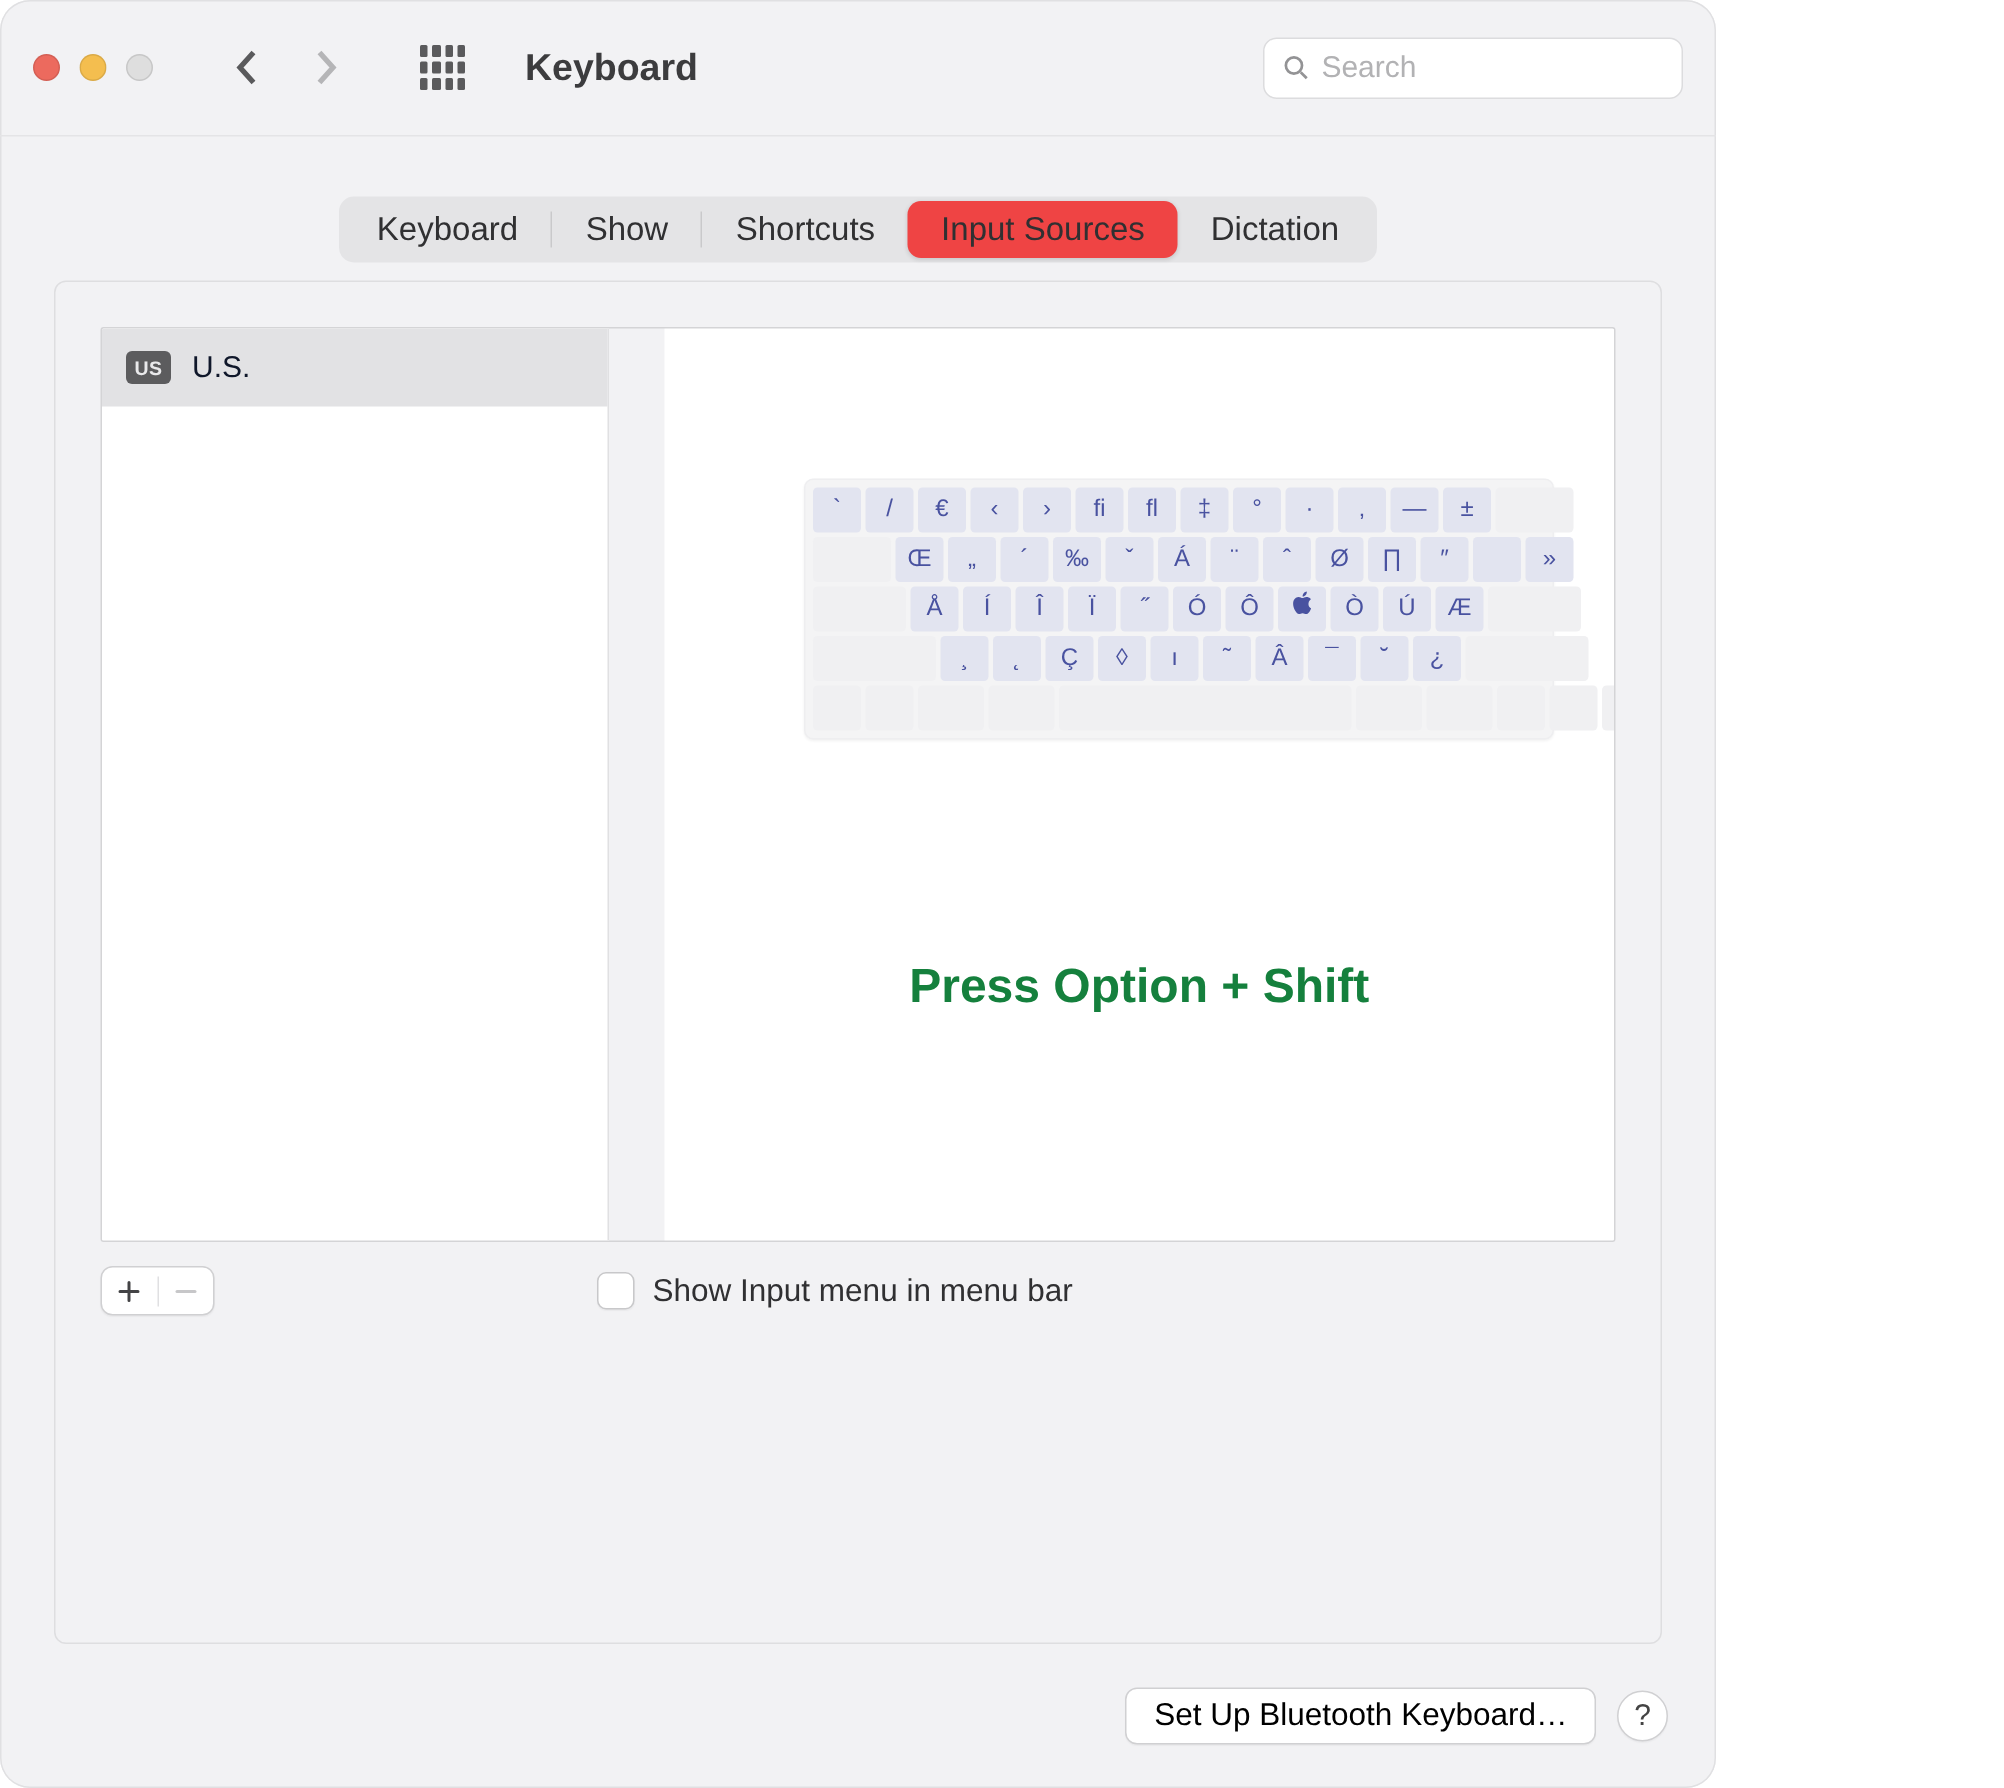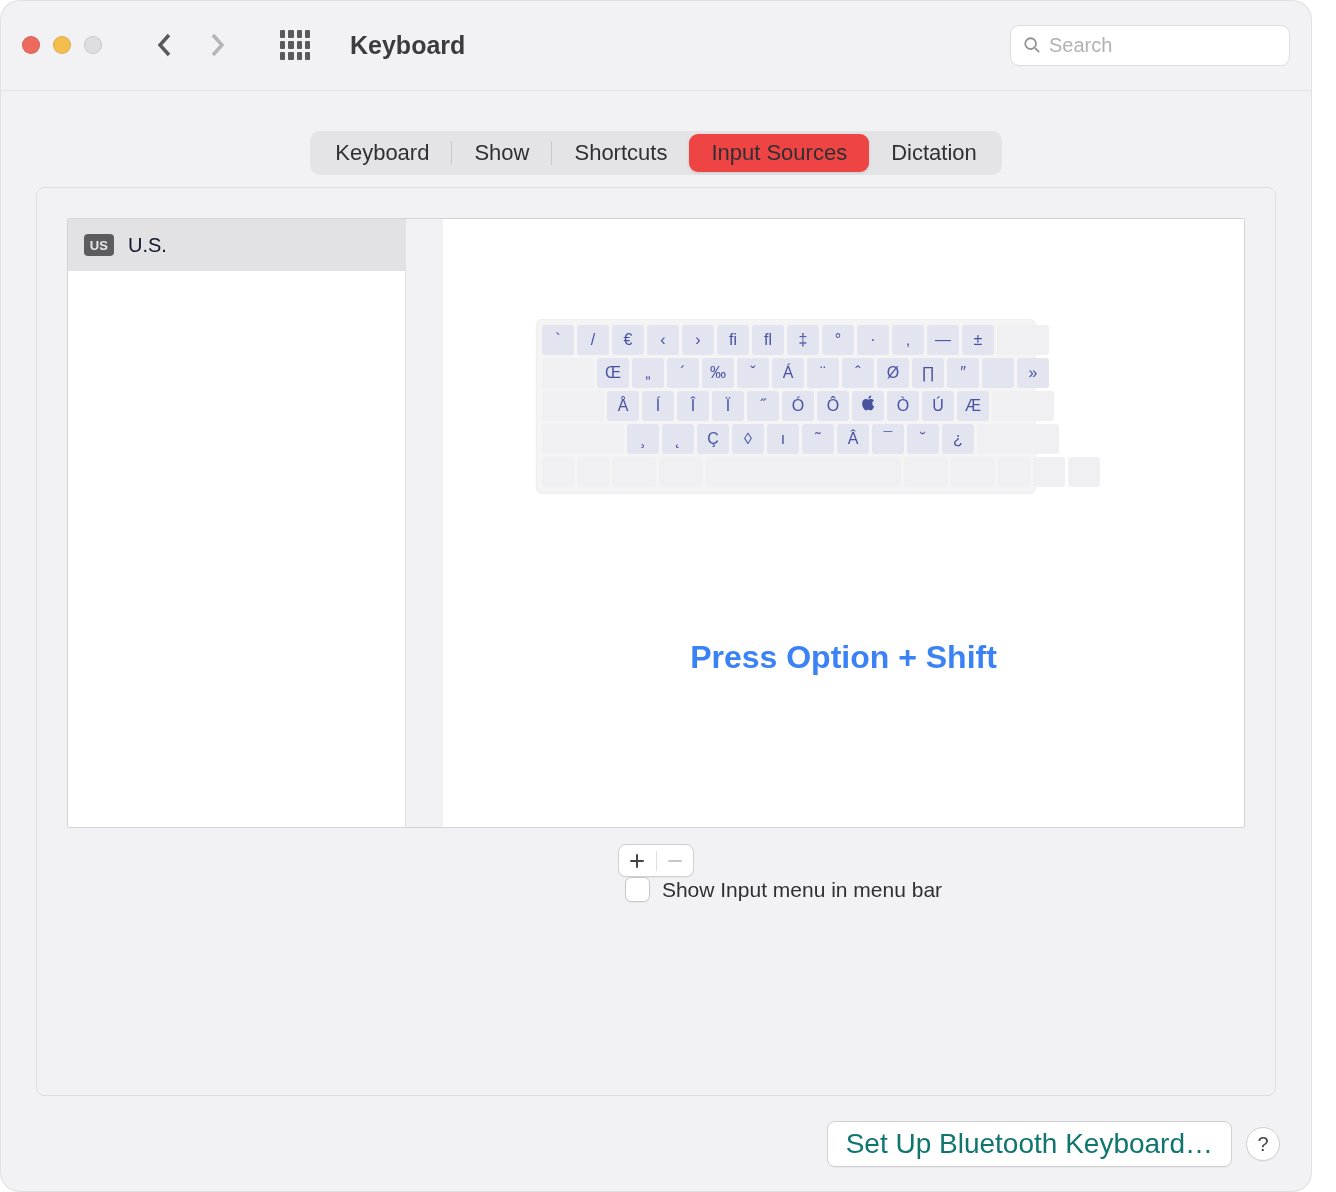--- a/index.html
+++ b/index.html
@@ -1,18 +1,18 @@
 <!DOCTYPE html>
 <html><head>
 <meta charset="utf-8">
 <style>
   * { box-sizing: border-box; margin: 0; padding: 0; }
   body { font-family: -apple-system, "Helvetica Neue", Helvetica, Arial, sans-serif; background: #fff; }
   .window {
-    width: 1312px; height: 1192px;
+    width: 1144px; height: 1192px;
     background: #f2f2f4;
     border-radius: 20px;
     overflow: hidden;
     display: flex; flex-direction: column;
     box-shadow: inset 0 0 0 1px #e0e0e2;
   }
   .toolbar {
     height: 91px;
     display: flex;
     align-items: center;
@@ -149,27 +149,26 @@
   .key.w225 { width: 82px; }
   .key.wsp  { width: 195px; }
 
   .overlay-text {
     position: absolute;
     left: 0; right: 0;
     top: 420px;
     text-align: center;
     font-size: 32px;
     font-weight: 600;
-    color: #3b82f6;
+    color: #15803d;
   }
 
   .below-split {
     display: flex; align-items: center;
     padding-top: 16px;
-    flex-direction: column;
   }
   .addremove {
     width: 76px; height: 33px;
     background: #fff;
     border: 1px solid #d0d0d2;
     border-radius: 8px;
     display: flex; align-items: center;
     box-shadow: 0 1px 1px rgba(0,0,0,0.04);
   }
   .ar-btn {
@@ -199,22 +198,22 @@
     height: 96px;
     display:flex; align-items:center; justify-content:flex-end;
     gap: 14px;
     padding: 0 32px;
   }
   .btn {
     background: #fff;
     border: 1px solid #d0d0d2;
     border-radius: 8px;
     padding: 6px 18px;
-    font-size: 28px;
-    color: #0f766e;
+    font-size: 21px;
+    color: #000000;
     box-shadow: 0 1px 1px rgba(0,0,0,0.04);
   }
   .help {
     width: 34px; height: 34px;
     border-radius: 50%;
     background: #fff;
     border: 1px solid #d0d0d2;
     font-size: 20px; color:#444;
     display:flex;align-items:center;justify-content:center;
     box-shadow: 0 1px 1px rgba(0,0,0,0.04);

